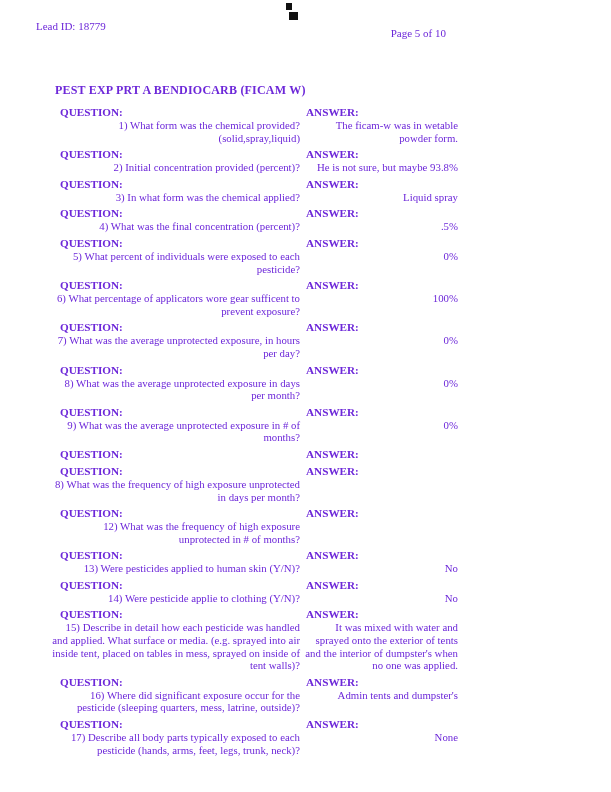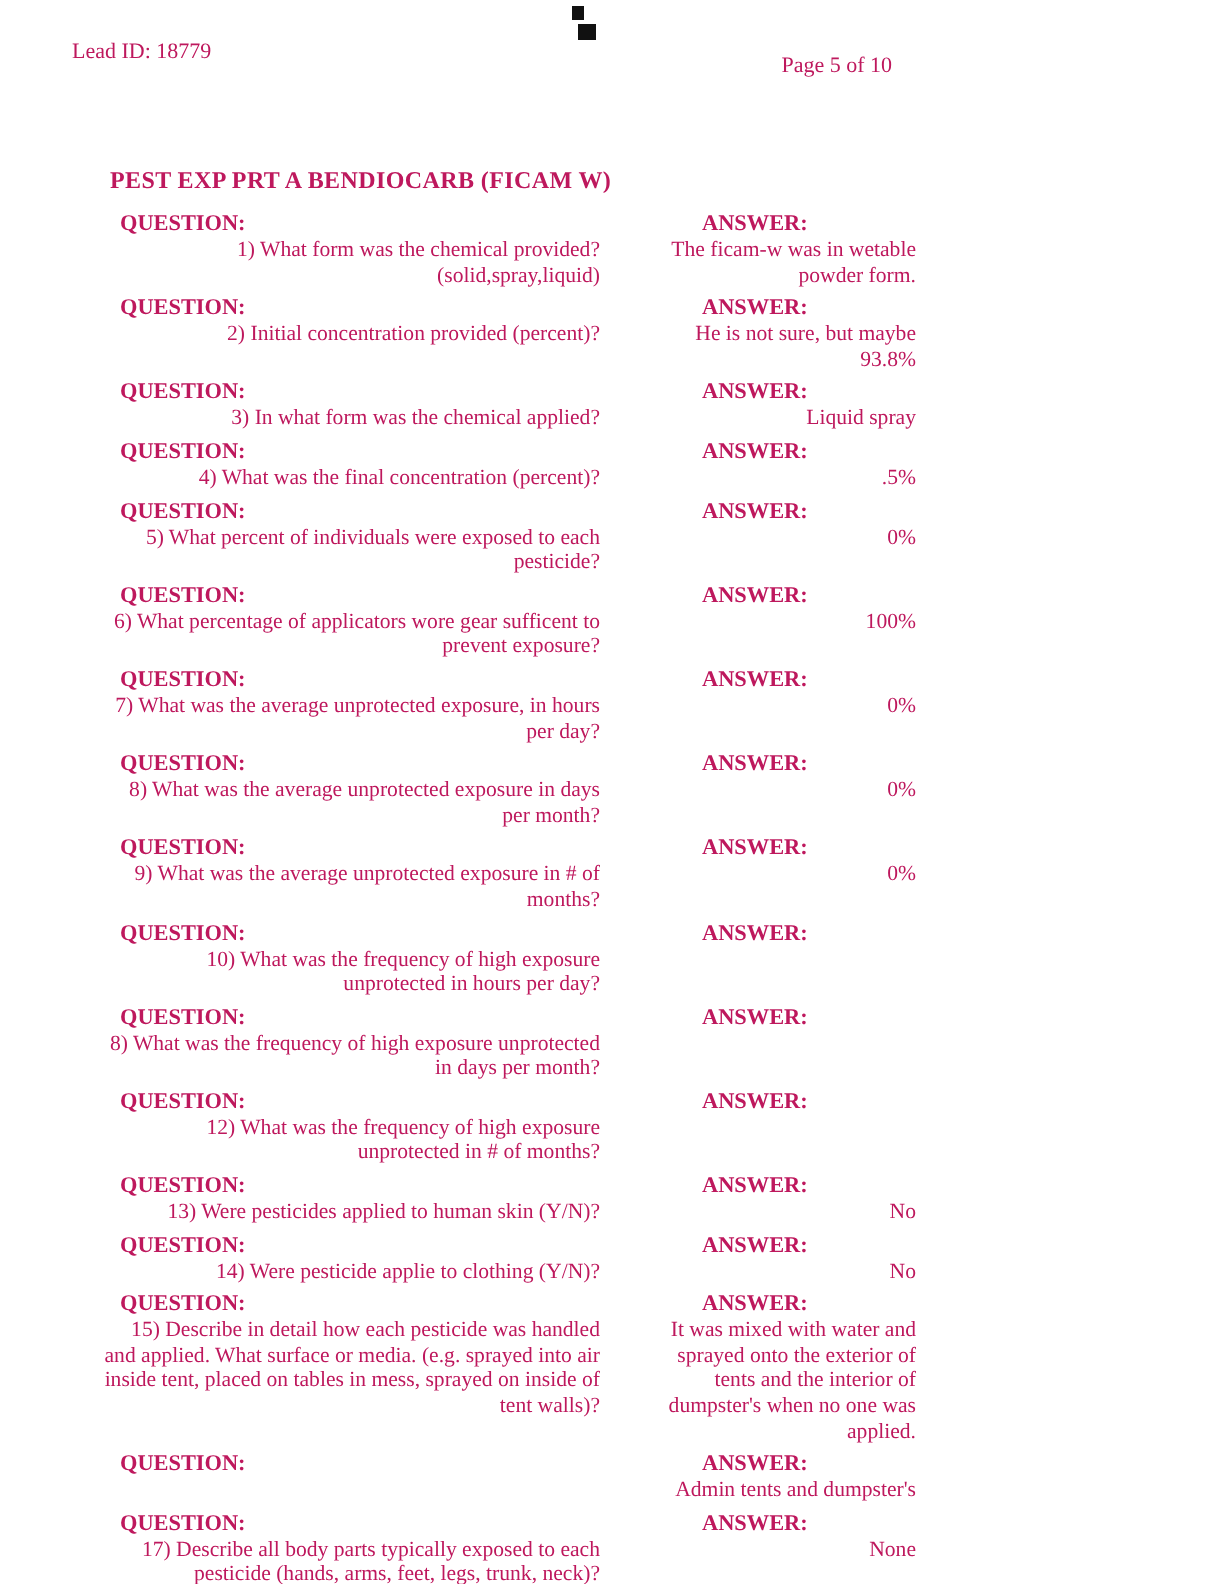--- a/index.html
+++ b/index.html
@@ -5,21 +5,21 @@
   html, body {
     margin: 0;
     padding: 0;
     background: #ffffff;
   }
   .page {
     position: relative;
     width: 486px;
     height: 792px;
     background: #ffffff;
-    color: #be185d;
+    color: #6d28d9;
     font-family: "Liberation Serif", serif;
     overflow: hidden;
     box-sizing: border-box;
   }
   .scan-mark-1 {
     position: absolute;
     left: 286px;
     top: 3px;
     width: 6px;
     height: 7px;
@@ -48,31 +48,31 @@
     font-size: 12px;
     letter-spacing: 0.2px;
   }
   .qa-list {
     margin: 0 28px 0 50px;
     font-size: 10.8px;
   }
   .qa-row {
     display: grid;
     grid-template-columns: 250px 1fr;
-    column-gap: 20px;
+    column-gap: 4px;
     margin-bottom: 3px;
   }
   .qa-cell { min-width: 0; }
   .qa-label {
     font-weight: bold;
     font-size: 11.2px;
     line-height: 14px;
   }
   .q-label { padding-left: 10px; }
-  .a-label { padding-left: 2px; margin-left: 29px; }
+  .a-label { padding-left: 2px; }
   .qa-text {
     line-height: 12.6px;
     white-space: normal;
     text-align: right;
   }
 </style>
 </head>
 <body>
 
 <div class="page">
@@ -183,21 +183,20 @@
       </div>
       <div class="qa-cell">
         <div class="qa-label a-label">ANSWER:</div>
         <div class="qa-text">0%</div>
       </div>
     </div>
 
     <div class="qa-row">
       <div class="qa-cell">
         <div class="qa-label q-label">QUESTION:</div>
-        <div class="qa-text">10) What was the frequency of high exposure unprotected in hours per day?</div>
       </div>
       <div class="qa-cell">
         <div class="qa-label a-label">ANSWER:</div>
         <div class="qa-text"></div>
       </div>
     </div>
 
     <div class="qa-row">
       <div class="qa-cell">
         <div class="qa-label q-label">QUESTION:</div>
@@ -249,20 +248,21 @@
       </div>
       <div class="qa-cell">
         <div class="qa-label a-label">ANSWER:</div>
         <div class="qa-text">It was mixed with water and sprayed onto the exterior of tents and the interior of dumpster's when no one was applied.</div>
       </div>
     </div>
 
     <div class="qa-row">
       <div class="qa-cell">
         <div class="qa-label q-label">QUESTION:</div>
+        <div class="qa-text">16) Where did significant exposure occur for the pesticide (sleeping quarters, mess, latrine, outside)?</div>
       </div>
       <div class="qa-cell">
         <div class="qa-label a-label">ANSWER:</div>
         <div class="qa-text">Admin tents and dumpster's</div>
       </div>
     </div>
 
     <div class="qa-row">
       <div class="qa-cell">
         <div class="qa-label q-label">QUESTION:</div>

